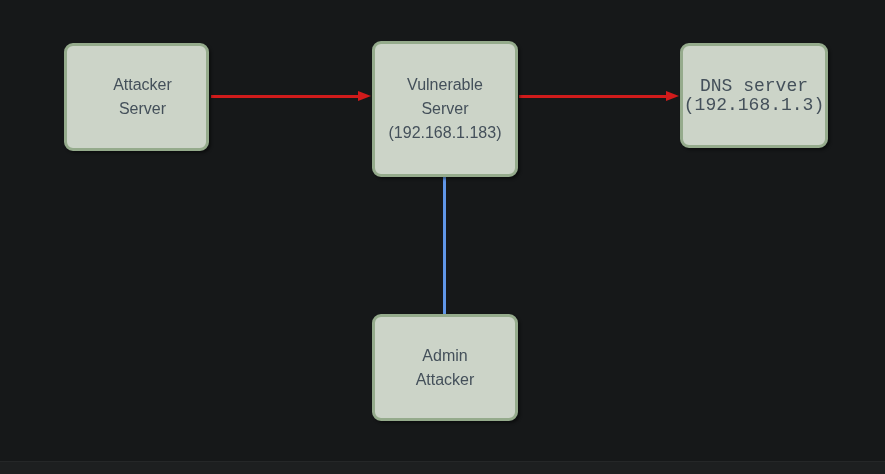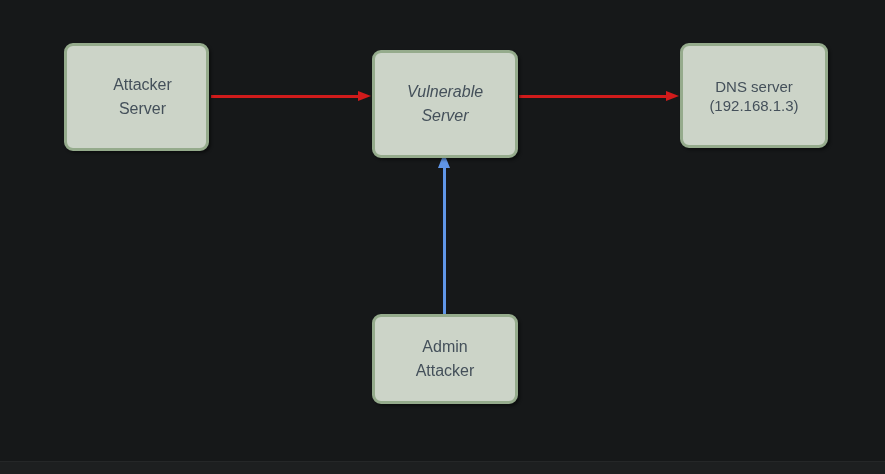--- a/index.html
+++ b/index.html
@@ -33,27 +33,28 @@
     color: var(--node-text, #44505a);
     box-shadow: 2px 2px 3px rgba(0,0,0,0.45);
   }
   .node .line {
     display: block;
     font-size: 16px;
     line-height: 24px;
     white-space: nowrap;
   }
   .node.small .line {
-    font-size: 15px;
+    font-size: 18px;
     line-height: 19px;
+    font-family: Liberation Mono, monospace;
   }
   #node-attacker   { left: 64px;  top: 43px;  width: 145px; height: 108px; padding-left: 12px; }
-  #node-vulnerable { left: 372px; top: 50px;  width: 146px; height: 108px; font-style: italic; }
+  #node-vulnerable { left: 372px; top: 41px;  width: 146px; height: 136px; }
   #node-dns        { left: 680px; top: 43px;  width: 148px; height: 105px; }
-  #node-admin      { left: 372px; top: 314px; width: 146px; height: 90px; }
+  #node-admin      { left: 372px; top: 314px; width: 146px; height: 107px; }
 
   .edge-line {
     position: absolute;
   }
   .edge-line.h { height: 3px; }
   .edge-line.v { width: 3px; }
   .edge-line.red  { background: var(--attack-red, #d01b1b); }
   .edge-line.blue { background: var(--admin-blue, #6096e8); }
 
   .arrowhead {
@@ -103,20 +104,21 @@
   <div id="edge3-head" class="arrowhead up"></div>
 
   <div class="node" id="node-attacker">
     <span class="line">Attacker</span>
     <span class="line">Server</span>
   </div>
 
   <div class="node" id="node-vulnerable">
     <span class="line">Vulnerable</span>
     <span class="line">Server</span>
+    <span class="line">(192.168.1.183)</span>
   </div>
 
   <div class="node small" id="node-dns">
     <span class="line">DNS server</span>
     <span class="line">(192.168.1.3)</span>
   </div>
 
   <div class="node" id="node-admin">
     <span class="line">Admin</span>
     <span class="line">Attacker</span>

